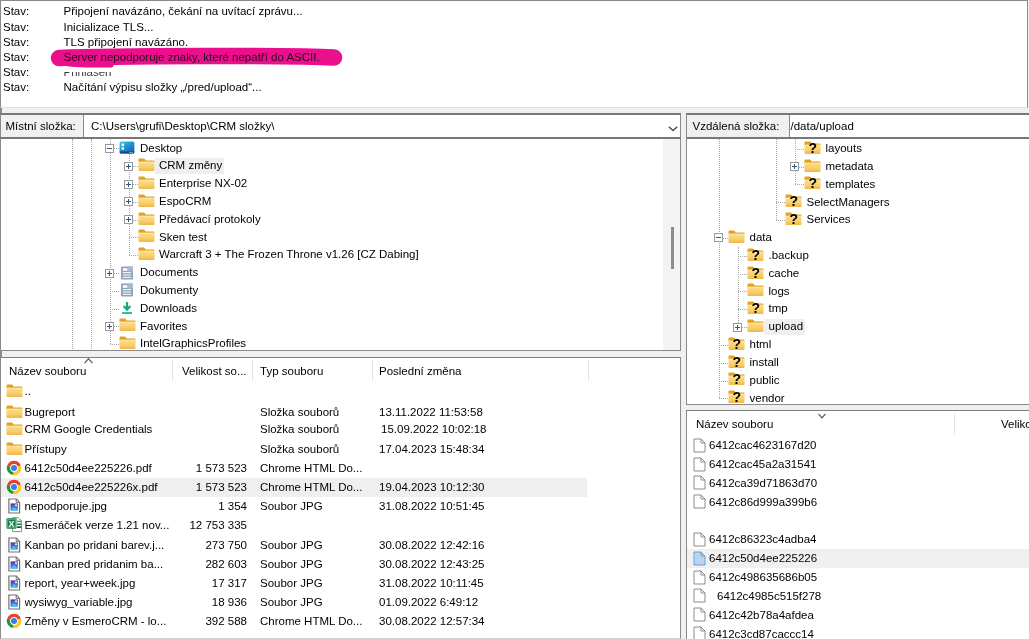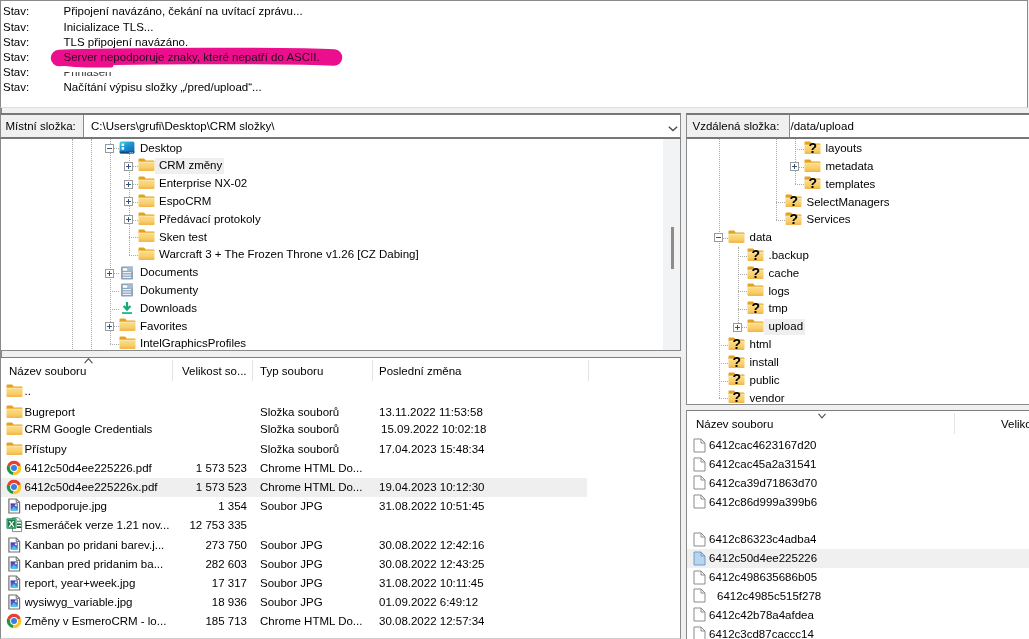--- a/index.html
+++ b/index.html
@@ -510,21 +510,21 @@
     </div>
 <div class="lrow" style="top:253.9px;height:19.2px;">
       <svg class="abs" style="left:5px;top:1.5px" width="16" height="16" viewBox="0 0 16 16">
 <path d="M1.23 5.54 A7.2 7.2 0 0 1 14.77 5.54 L8 8 Z" fill="#e8402e"></path>
 <path d="M14.77 5.54 A7.2 7.2 0 0 1 6.75 15.09 L8 8 Z" fill="#fcc825"></path>
 <path d="M6.75 15.09 A7.2 7.2 0 0 1 1.23 5.54 L8 8 Z" fill="#229647"></path>
 <circle cx="8" cy="8" r="3.9" fill="#fff"></circle>
 <circle cx="8" cy="8" r="3" fill="#3a7de8"></circle>
 </svg>
       <div class="cell" style="left:23.5px;width:145px;">Změny v EsmeroCRM - lo...</div>
-      <div class="cell num" style="left:171px;width:75px;">185 713</div>
+      <div class="cell num" style="left:171px;width:75px;">392 588</div>
       <div class="cell" style="left:259px;width:110px;">Chrome HTML Do...</div>
       <div class="cell" style="left:378px;width:140px;">30.08.2022 12:57:34</div>
     </div>
 </div>
 <div class="list" style="left:686px;top:410px;width:343px;height:229px;border-left:1px solid #8a8a8a;border-top:1.5px solid #7e7e7e;">
 <div class="hcell" style="left:9px;top:7px;">Název souboru</div>
 <div class="hcell" style="left:314px;top:7px;">Velikost so...</div>
 <div class="hsep" style="left:267px;top:1.5px;height:21px;"></div>
 <div class="lrow" style="top:24.6px;height:18.85px;">
       <svg class="abs" style="left:6px;top:2px" width="13" height="15" viewBox="0 0 13 15">

